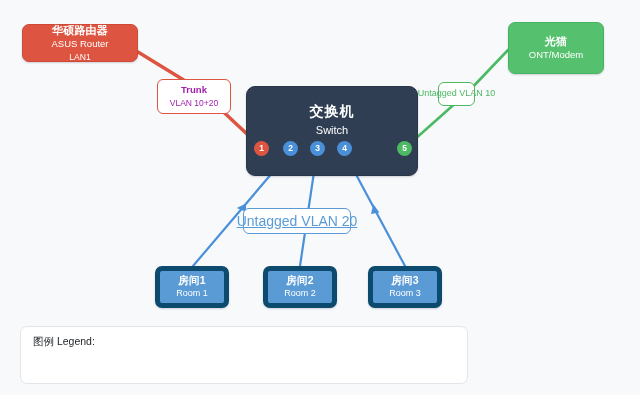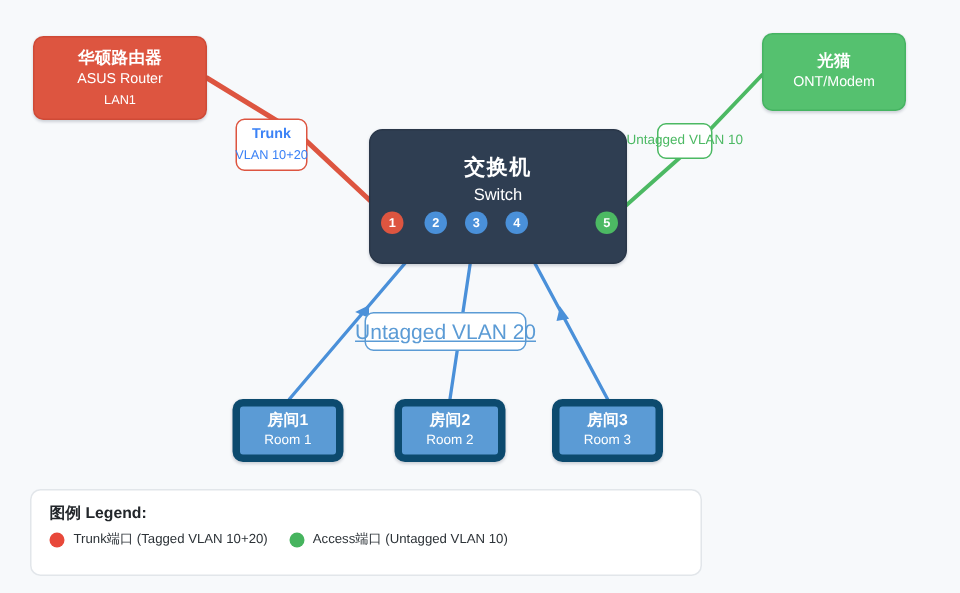--- a/index.html
+++ b/index.html
@@ -53,21 +53,21 @@
     margin-top: 1px;
   }
   .node .t-sub {
     font-size: 8.5px;
     font-weight: normal;
     margin-top: 2px;
   }
   
   #router {
     left: 22px; top: 24px;
-    width: 116px; height: 56px;
+    width: 116px; height: 38px;
     background: #dd5540;
     border: 1px solid #cf4a36;
   }
   
   #ont {
     left: 508px; top: 22px;
     width: 96px; height: 52px;
     background: #55c16f;
     border: 1px solid #46b462;
   }
@@ -129,23 +129,23 @@
     display: flex;
     flex-direction: column;
     align-items: center;
     justify-content: center;
     text-align: center;
     white-space: nowrap;
     line-height: 1.3;
   }
   #label-trunk {
     left: 157px; top: 79px;
-    width: 48px; height: 35px;
+    width: 74px; height: 35px;
     border: 1.2px solid #dd5540;
-    color: #3b82f6;
+    color: #a21caf;
   }
   #label-trunk .l1 { font-size: 9.5px; font-weight: bold; }
   #label-trunk .l2 { font-size: 8.5px; margin-top: 1px; }
   #label-vlan10 {
     left: 438px; top: 82px;
     width: 37px; height: 24px;
     border: 1.2px solid #4cb963;
     color: #4cb963;
     overflow: visible;
   }
@@ -163,21 +163,21 @@
     left: 20px; top: 326px;
     width: 448px; height: 58px;
     box-sizing: border-box;
     background: #ffffff;
     border: 1px solid #e2e6ea;
     border-radius: 7px;
     padding: 8px 12px;
   }
   #legend-title {
     font-size: 10.5px;
-    font-weight: bold;
+    font-weight: normal;
     color: #23272b;
     margin-bottom: 5px;
   }
   .legend-row {
     display: flex;
     align-items: center;
     margin-top: 3px;
   }
   .legend-entry {
     display: flex;
@@ -263,26 +263,16 @@
     <div class="t-en">Room 2</div>
   </div>
   <div class="node room" id="room3">
     <div class="t-cn">房间3</div>
     <div class="t-en">Room 3</div>
   </div>
 
   <div id="legend">
     <div id="legend-title">图例 Legend:</div>
 
-    <div class="legend-row">
-      <div class="legend-entry">
-        <span class="legend-dot red"></span>
-        <span class="legend-text">Trunk端口 (Tagged VLAN 10+20)</span>
-      </div>
-      <div class="legend-entry">
-        <span class="legend-dot green"></span>
-        <span class="legend-text">Access端口 (Untagged VLAN 10)</span>
-      </div>
-    </div>
 
   </div>
 
 </div>
 
 </body></html>

